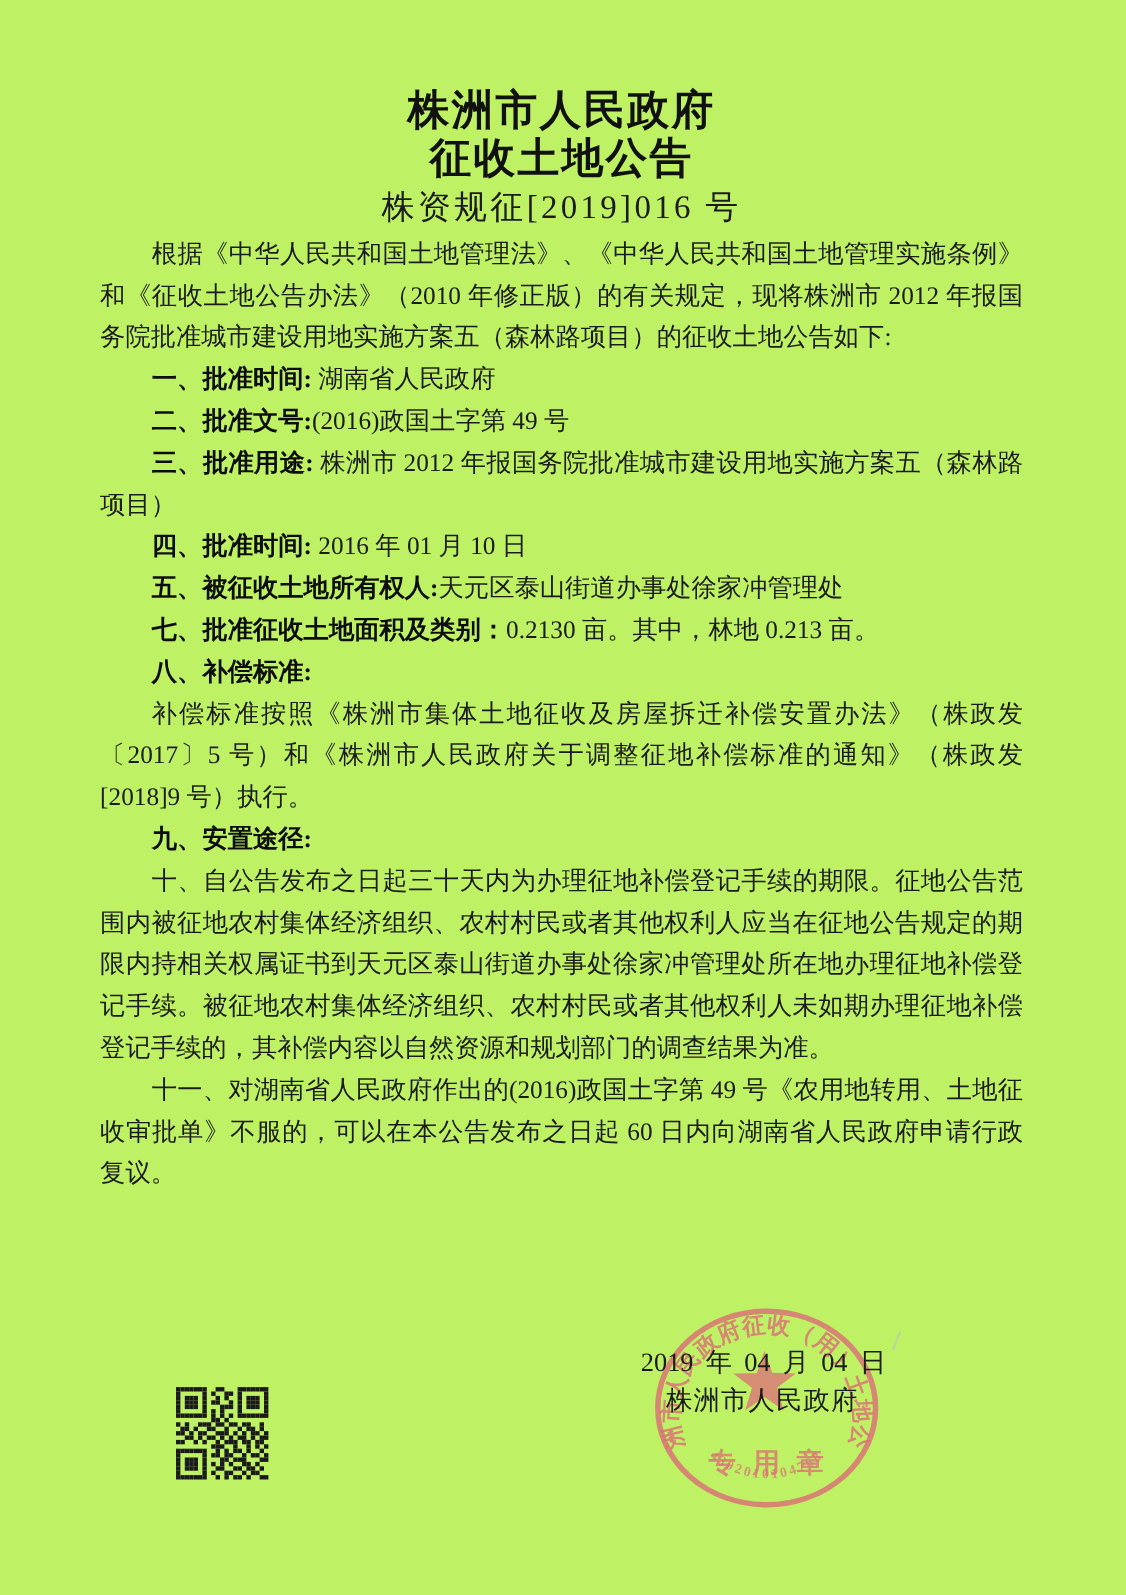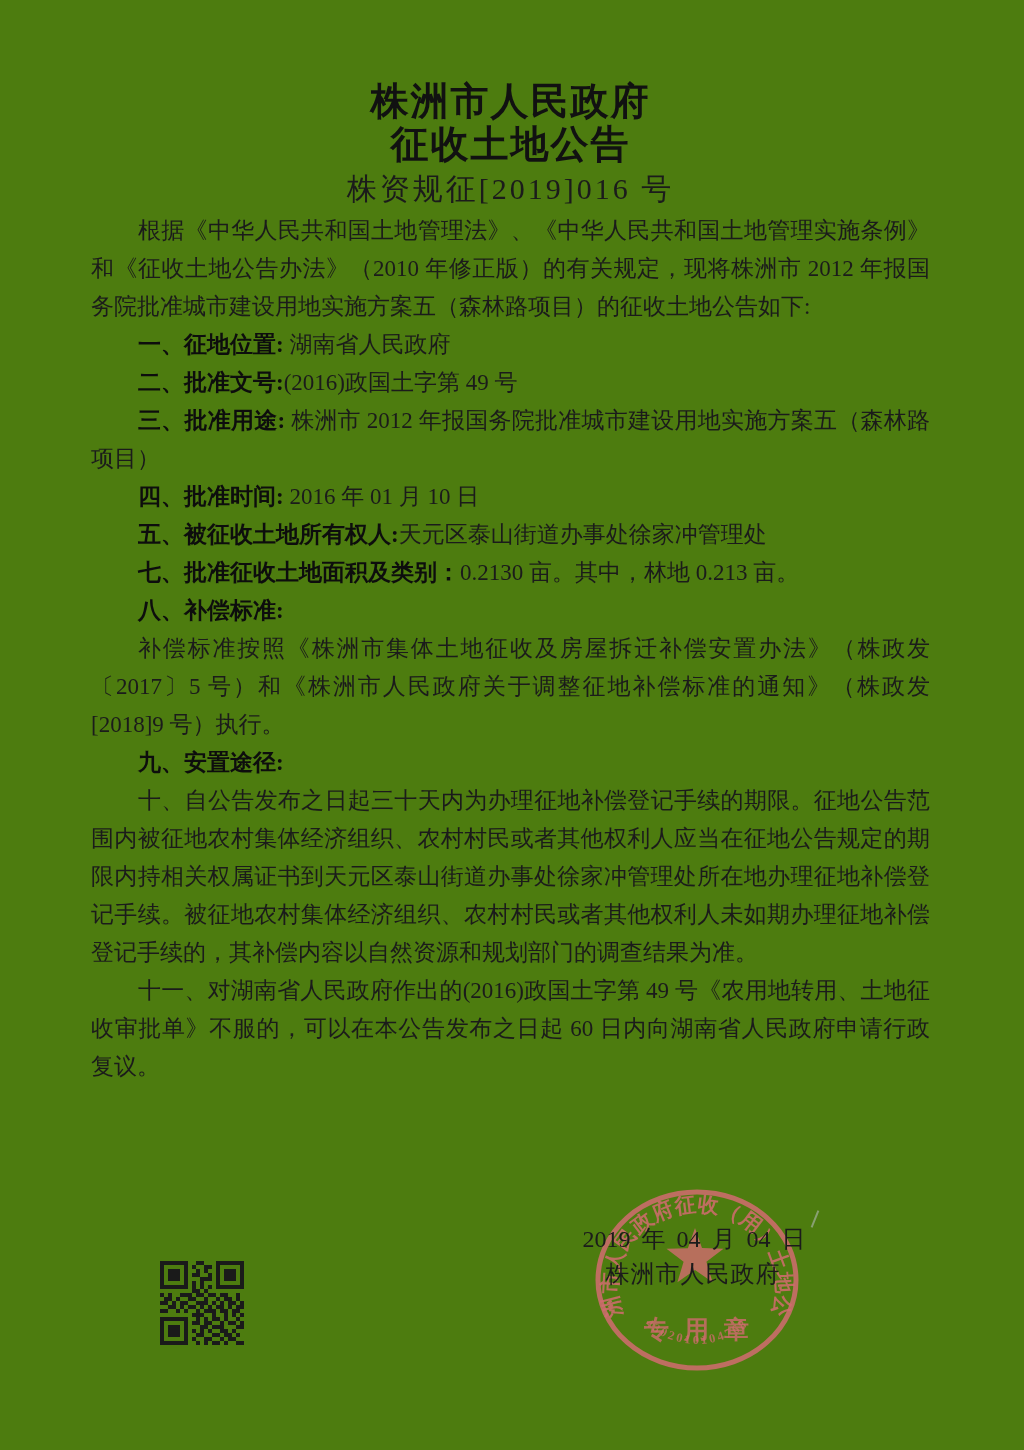--- a/index.html
+++ b/index.html
@@ -1,20 +1,20 @@
 <!DOCTYPE html>
 <html lang="zh"><head>
 <meta charset="utf-8">
 <style>
   html,body{margin:0;padding:0;background:#e8e8e8;}
   .page{
     position:relative;
     width:1024px;height:1450px;
     margin:0 auto;
-    background:#4d7c0f;
+    background:#bef264;
     box-sizing:border-box;
     padding:80px 94px 0 91px;
     font-family:"Liberation Serif","DejaVu Serif",serif;
     color:#1b1b1b;
     overflow:hidden;
   }
   .title-line{
     margin:0;
     text-align:center;
     font-size:38px;
@@ -78,21 +78,21 @@
 <body>
 
 <div class="page">
 
   <h1 class="title-line">株洲市人民政府</h1>
   <h1 class="title-line">征收土地公告</h1>
   <div class="doc-number">株资规征[2019]016 号</div>
 
   <div class="body-text">
     <p class="para">根据《中华人民共和国土地管理法》、《中华人民共和国土地管理实施条例》和《征收土地公告办法》（2010 年修正版）的有关规定，现将株洲市 2012 年报国务院批准城市建设用地实施方案五（森林路项目）的征收土地公告如下:</p>
-    <p class="para"><span class="lbl">一、征地位置:</span><span> 湖南省人民政府</span></p>
+    <p class="para"><span class="lbl">一、批准时间:</span><span> 湖南省人民政府</span></p>
     <p class="para"><span class="lbl">二、批准文号:</span><span>(2016)政国土字第 49 号</span></p>
     <p class="para"><span class="lbl">三、批准用途:</span><span> 株洲市 2012 年报国务院批准城市建设用地实施方案五（森林路项目）</span></p>
     <p class="para"><span class="lbl">四、批准时间:</span><span> 2016 年 01 月 10 日</span></p>
     <p class="para"><span class="lbl">五、被征收土地所有权人:</span><span>天元区泰山街道办事处徐家冲管理处</span></p>
     <p class="para"><span class="lbl">七、批准征收土地面积及类别：</span><span>0.2130 亩。其中，林地 0.213 亩。</span></p>
     <p class="para"><span class="lbl">八、补偿标准:</span><span></span></p>
     <p class="para"><span class="lbl"></span><span>补偿标准按照《株洲市集体土地征收及房屋拆迁补偿安置办法》（株政发〔2017〕5 号）和《株洲市人民政府关于调整征地补偿标准的通知》（株政发[2018]9 号）执行。</span></p>
     <p class="para"><span class="lbl">九、安置途径:</span><span></span></p>
     <p class="para"><span class="lbl"></span><span>十、自公告发布之日起三十天内为办理征地补偿登记手续的期限。征地公告范围内被征地农村集体经济组织、农村村民或者其他权利人应当在征地公告规定的期限内持相关权属证书到天元区泰山街道办事处徐家冲管理处所在地办理征地补偿登记手续。被征地农村集体经济组织、农村村民或者其他权利人未如期办理征地补偿登记手续的，其补偿内容以自然资源和规划部门的调查结果为准。</span></p>
     <p class="para"><span class="lbl"></span><span>十一、对湖南省人民政府作出的(2016)政国土字第 49 号《农用地转用、土地征收审批单》不服的，可以在本公告发布之日起 60 日内向湖南省人民政府申请行政复议。</span></p>

